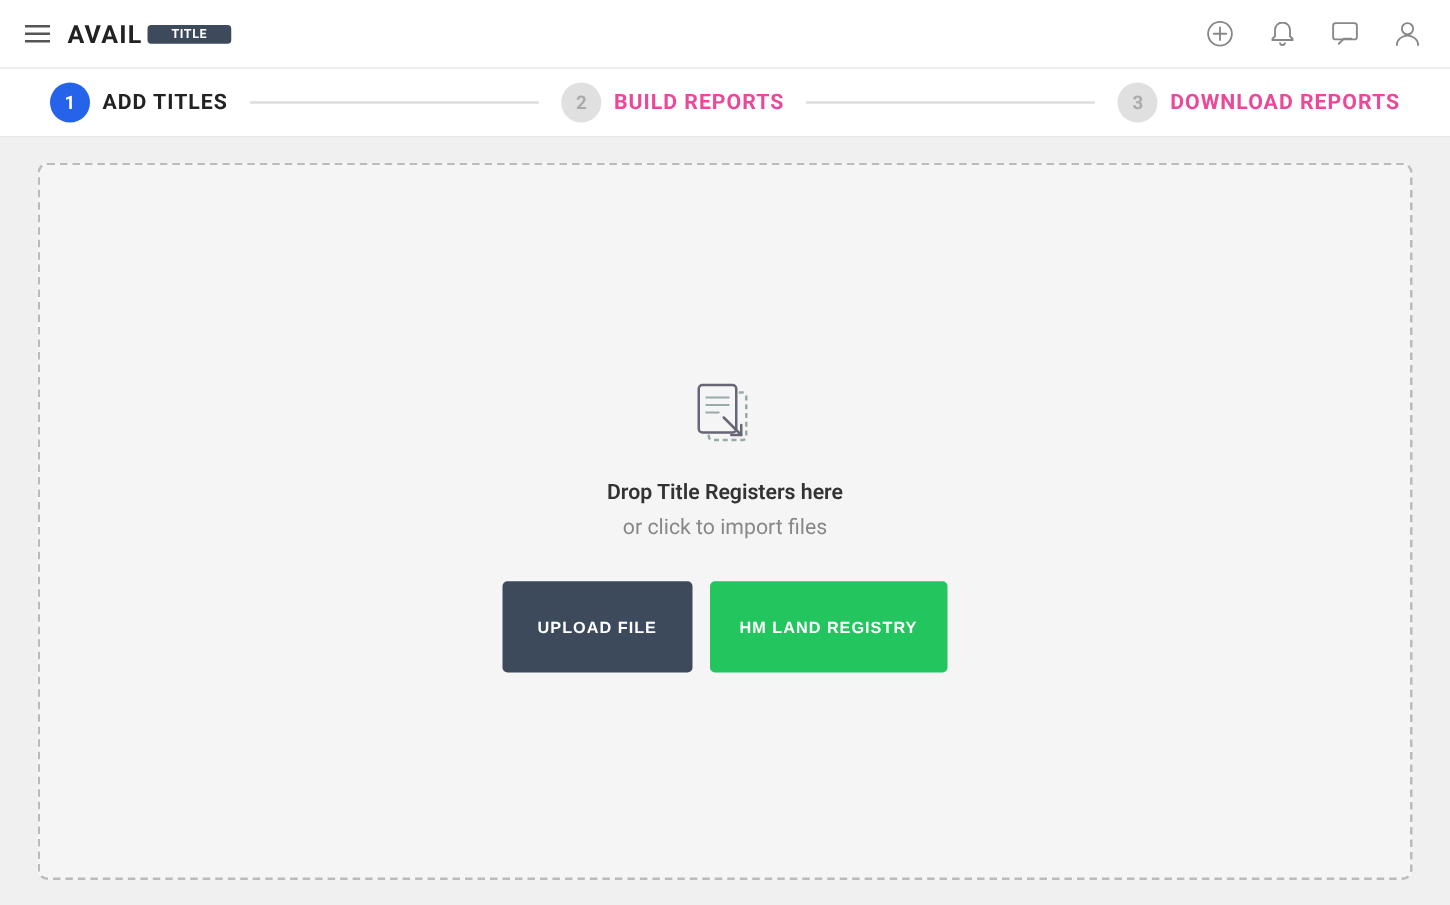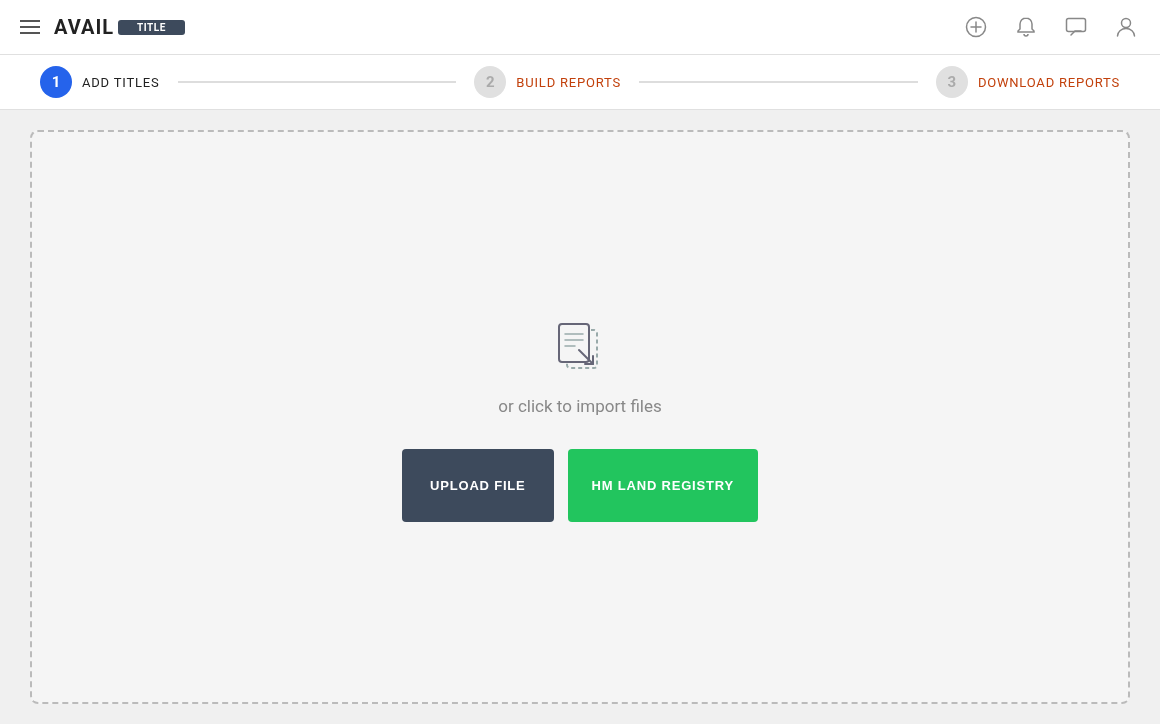--- a/index.html
+++ b/index.html
@@ -102,30 +102,30 @@
     }
     .step-circle.active {
       background: #2563eb;
       color: #fff;
     }
     .step-circle.inactive {
       background: #e0e0e0;
       color: #aaa;
     }
     .step-label {
-      font-size: 13px;
-      font-weight: 400;
+      font-size: 17px;
+      font-weight: 700;
       letter-spacing: 0.8px;
       text-transform: uppercase;
     }
     .step-label.active {
       color: #222;
     }
     .step-label.inactive {
-      color: #c2410c;
+      color: #ec4899;
     }
     .step-connector {
       flex: 1;
       height: 1.5px;
       background: #ddd;
       margin: 0 18px;
       min-width: 80px;
     }
 
     
@@ -278,20 +278,21 @@
       <rect x="14" y="12" width="30" height="38" rx="3" stroke="#667" stroke-width="2" fill="#f5f5f5"></rect>
 
       <line x1="20" y1="22" x2="38" y2="22" stroke="#9aa" stroke-width="1.5" stroke-linecap="round"></line>
       <line x1="20" y1="28" x2="38" y2="28" stroke="#9aa" stroke-width="1.5" stroke-linecap="round"></line>
       <line x1="20" y1="34" x2="30" y2="34" stroke="#9aa" stroke-width="1.5" stroke-linecap="round"></line>
 
       <line x1="34" y1="38" x2="48" y2="52" stroke="#667" stroke-width="2" stroke-linecap="round"></line>
       <polyline points="40,52 48,52 48,44" stroke="#667" stroke-width="2" stroke-linecap="round" stroke-linejoin="round" fill="none"></polyline>
     </svg>
 
+    <span class="drop-title">Drop Title Registers here</span>
     <span class="drop-subtitle">or click to import files</span>
 
     <div class="drop-actions">
       <button class="btn-upload">UPLOAD FILE</button>
       <button class="btn-registry">HM LAND REGISTRY</button>
     </div>
   </div>
 </div>
 
 </body></html>

